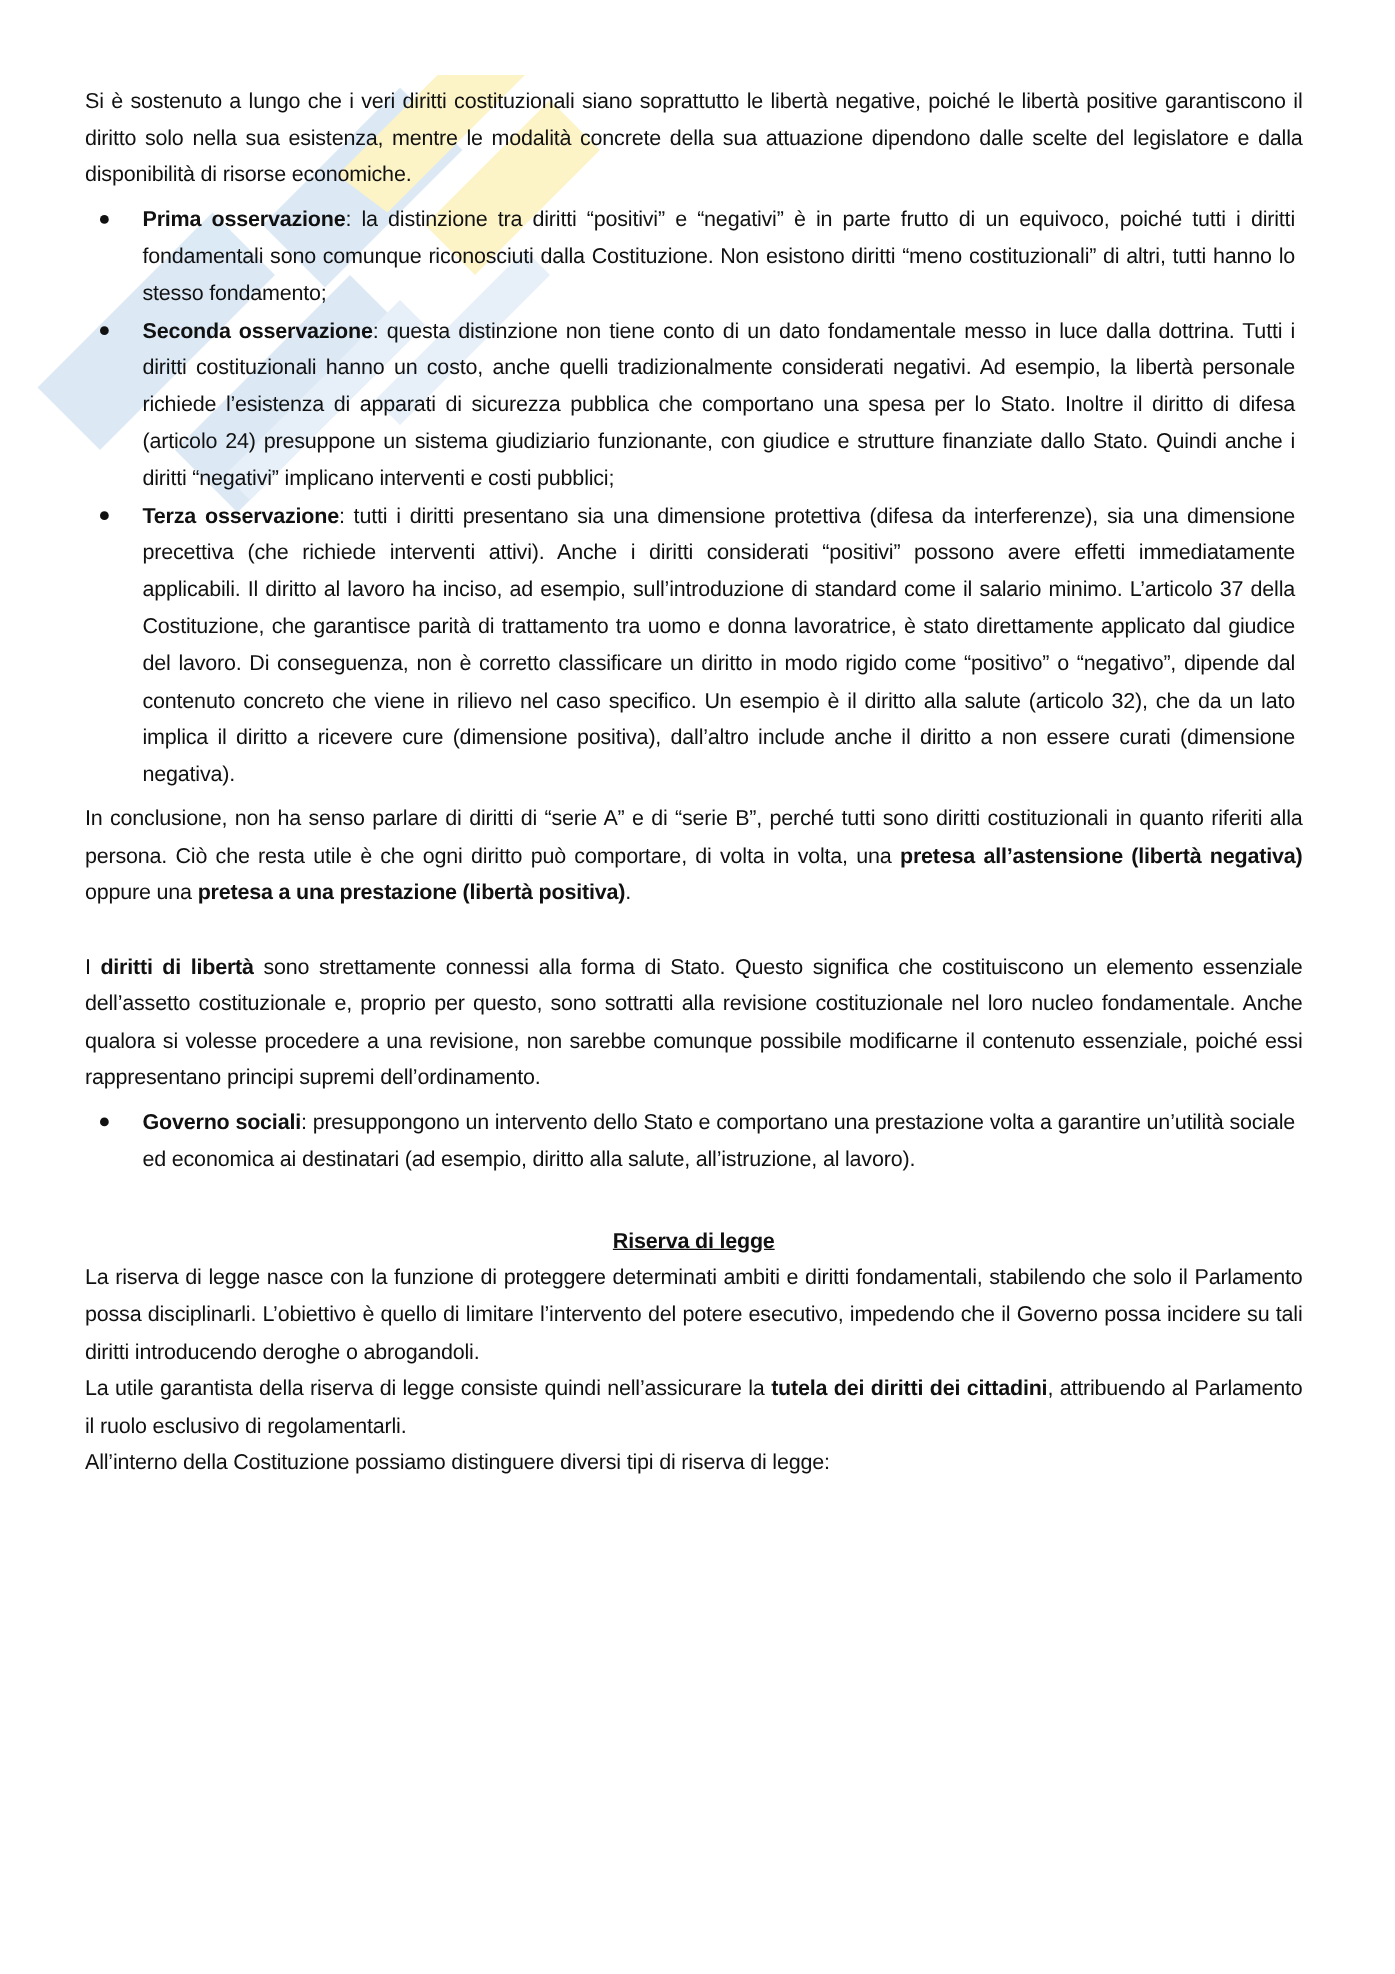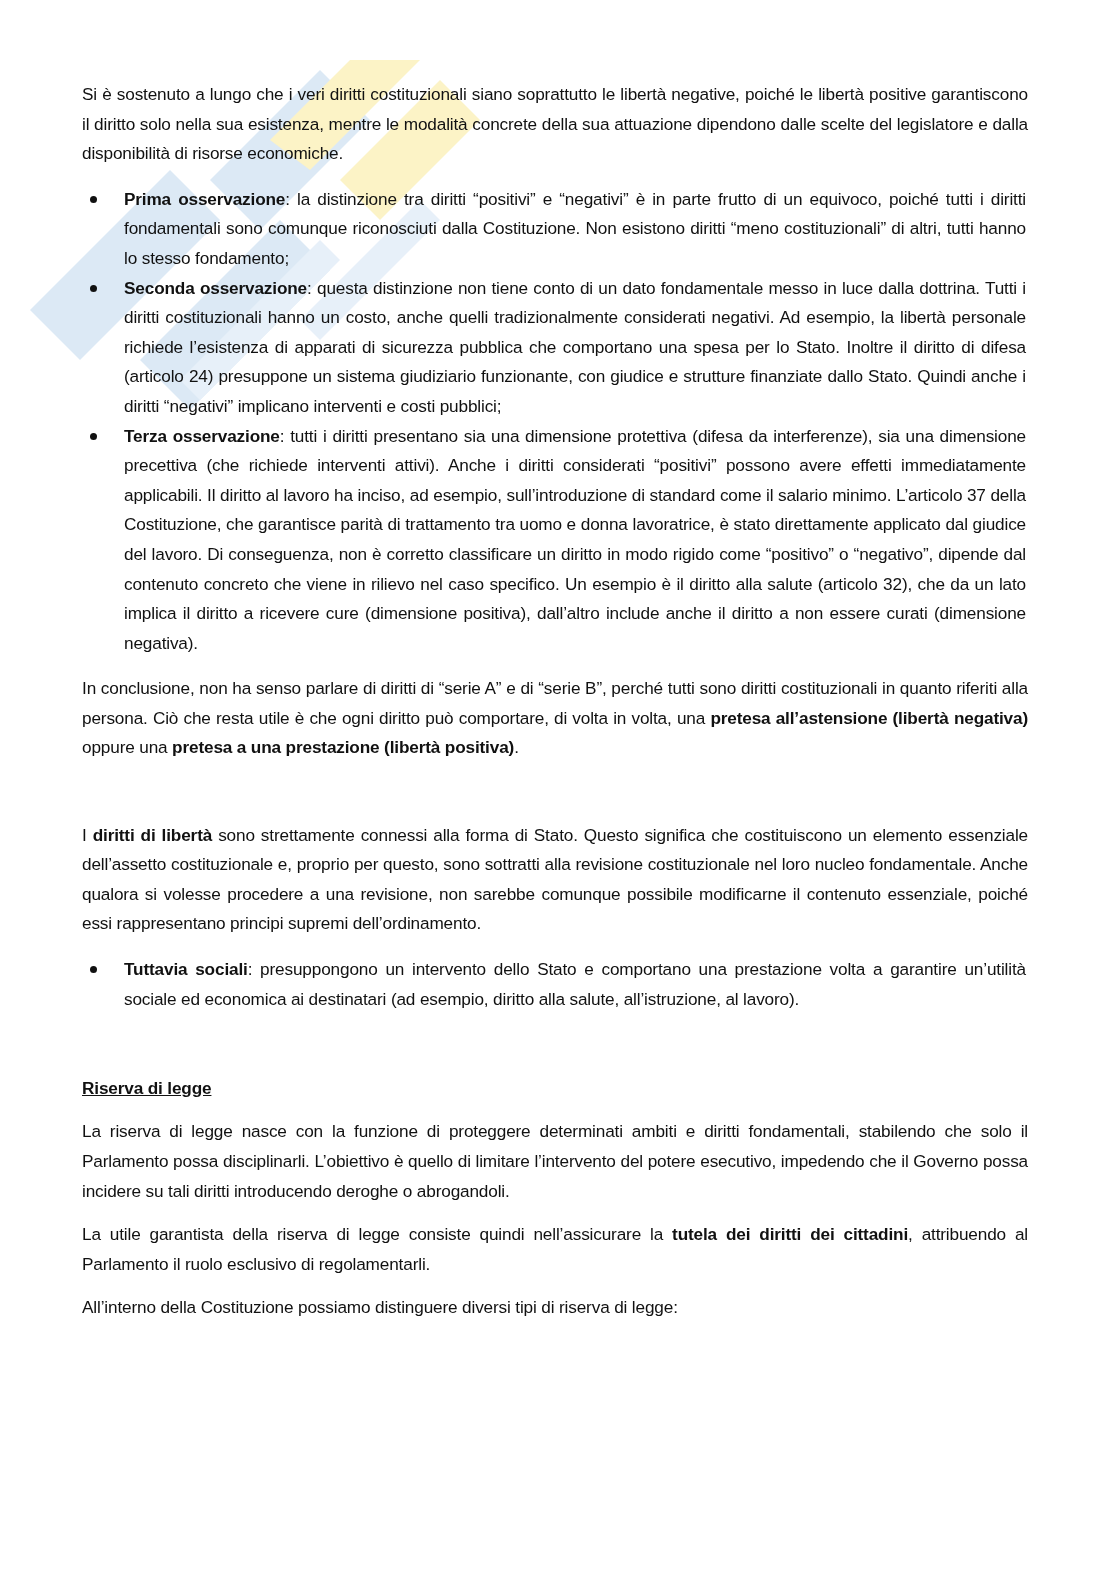--- a/index.html
+++ b/index.html
@@ -10,31 +10,31 @@
   }
   .watermark {
     position: absolute; left: 20px; top: 60px; width: 470px; height: 360px;
     pointer-events: none; z-index: 0;
   }
   .page {
     position: absolute; left: 68px; top: 66px; width: 974px;
     font-size: 17.2px; line-height: 29.6px; z-index: 1;
     letter-spacing: -0.15px;
   }
-  p { margin: 14px; text-align: justify; }
+  p { margin: 0; text-align: justify; }
   p.last { text-align-last: left; }
   .blank { height: 29.6px; }
-  ul { list-style: none; margin: 16px; padding: 0; }
+  ul { list-style: none; margin: 6px; padding: 0; }
   li { position: relative; padding-left: 40px; text-align: justify; }
   li .bullet {
     position: absolute; left: 6px; top: 11px; width: 7px; height: 7px;
     border-radius: 50%; background: #111;
   }
   b { font-weight: bold; }
-  .heading { font-weight: bold; text-decoration: underline; text-align: left; }
+  .heading { font-weight: bold; text-decoration: underline; text-align: center; }
 </style>
 </head>
 <body>
 
 <svg class="watermark" viewBox="0 0 470 360" xmlns="http://www.w3.org/2000/svg">
   <g opacity="0.85">
     <polygon points="10,250 150,110 200,160 60,300" fill="#d6e6f4"></polygon>
     <polygon points="120,300 260,160 310,210 170,350" fill="#d6e6f4"></polygon>
     <polygon points="190,120 300,10 350,60 240,170" fill="#d6e6f4"></polygon>
     <polygon points="250,80 330,0 400,0 290,110" fill="#fcf1bd"></polygon>
@@ -68,21 +68,21 @@
 
   <div class="blank"></div>
 
   <p class="last">
     <span>I </span><b>diritti di libertà</b><span> sono strettamente connessi alla forma di Stato. Questo significa che costituiscono un elemento essenziale dell’assetto costituzionale e, proprio per questo, sono sottratti alla revisione costituzionale nel loro nucleo fondamentale. Anche qualora si volesse procedere a una revisione, non sarebbe comunque possibile modificarne il contenuto essenziale, poiché essi rappresentano principi supremi dell’ordinamento.</span>
   </p>
 
   <ul>
     <li>
       <span class="bullet"></span>
-      <b>Tuttavia sociali</b><span>: presuppongono un intervento dello Stato e comportano una prestazione volta a garantire un’utilità sociale ed economica ai destinatari (ad esempio, diritto alla salute, all’istruzione, al lavoro).</span>
+      <b>Governo sociali</b><span>: presuppongono un intervento dello Stato e comportano una prestazione volta a garantire un’utilità sociale ed economica ai destinatari (ad esempio, diritto alla salute, all’istruzione, al lavoro).</span>
     </li>
   </ul>
 
   <div class="blank"></div>
 
   <p class="heading">Riserva di legge</p>
   <p class="last">La riserva di legge nasce con la funzione di proteggere determinati ambiti e diritti fondamentali, stabilendo che solo il Parlamento possa disciplinarli. L’obiettivo è quello di limitare l’intervento del potere esecutivo, impedendo che il Governo possa incidere su tali diritti introducendo deroghe o abrogandoli.</p>
   <p class="last">
     <span>La utile garantista della riserva di legge consiste quindi nell’assicurare la </span><b>tutela dei diritti dei cittadini</b><span>, attribuendo al Parlamento il ruolo esclusivo di regolamentarli.</span>
   </p>

